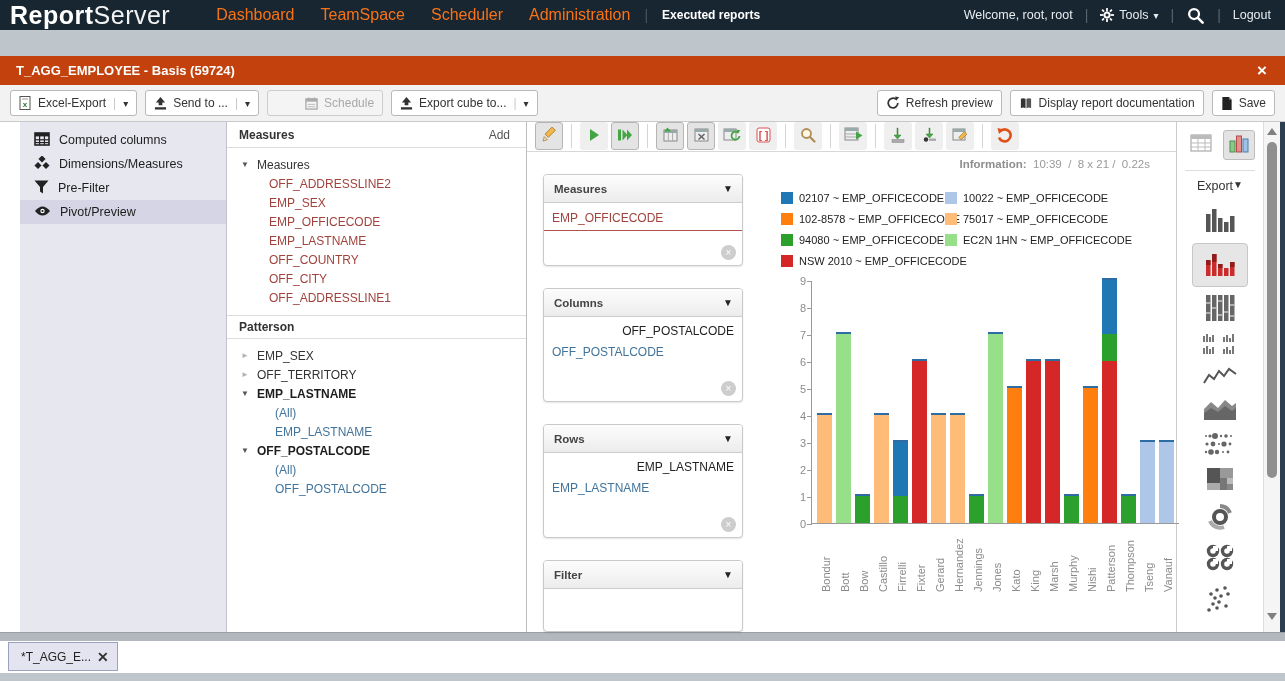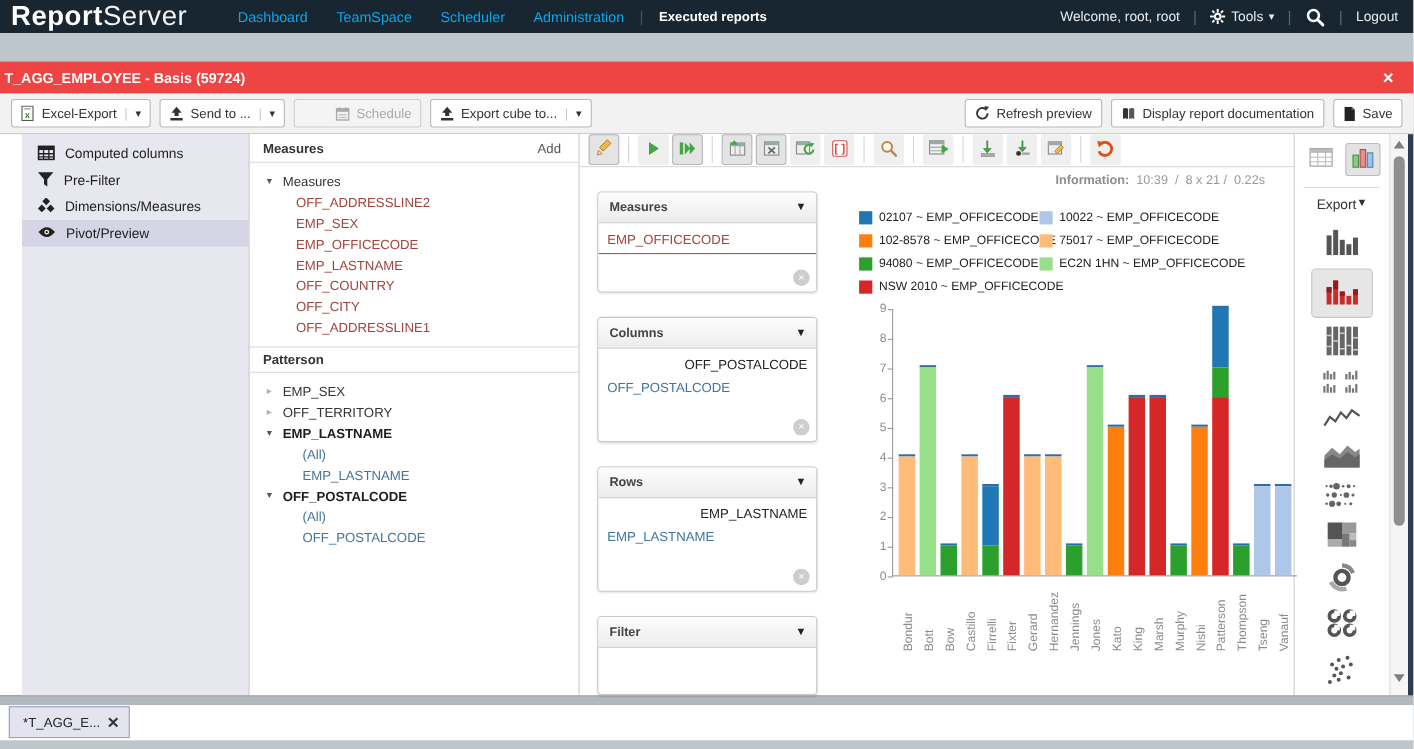--- a/index.html
+++ b/index.html
@@ -10,32 +10,32 @@
     -webkit-font-smoothing: antialiased;
   }
   .page { width:1285px; height:681px; position:relative; }
 
   
   .topbar { height:30px; background:#182631; display:flex; align-items:center; padding:0 14px 0 10px; }
   .logo { font-size:25px; color:#fff; letter-spacing:.5px; margin-right:46px; white-space:nowrap; }
   .logo .b { font-weight:700; }
   .logo .l { font-weight:300; opacity:.95; }
   .topnav { display:flex; align-items:center; gap:26px; }
-  .topnav .nav-item { color:#0ea5e9; font-size:13px; cursor:pointer; }
+  .topnav .nav-item { color:#f97316; font-size:16px; cursor:pointer; }
   .top-sep { color:#45555f; margin:0 14px; font-size:14px; }
   .active-section { color:#fff; font-size:12px; font-weight:700; }
   .top-right { margin-left:auto; display:flex; align-items:center; color:#e7ecef; font-size:12.5px; gap:8px; }
   .top-right .sep { color:#56666f; font-size:14px; margin:0 4px; }
   .tools { display:flex; align-items:center; gap:5px; cursor:pointer; }
   .chev { font-size:10px; color:#e7ecef; }
   .icon-svg { display:inline-block; vertical-align:middle; }
 
   
   .window { position:absolute; top:56px; left:0; width:1285px; }
-  .titlebar { height:29px; background:#ef4444; color:#fff; display:flex; align-items:center; padding:0 10px 0 4px; }
+  .titlebar { height:29px; background:#c2410c; color:#fff; display:flex; align-items:center; padding:0 10px 0 16px; }
   .titlebar .wtitle { font-size:13px; font-weight:700; }
   .titlebar .close { margin-left:auto; font-size:17px; font-weight:700; cursor:pointer; padding:0 8px; }
 
   .toolbar { height:37px; background:#f2f2f2; border-bottom:1px solid #c9c9c9; display:flex; align-items:center; padding:0 10px; gap:8px; }
   .tbtn { background:#fff; border:1px solid #b9b9b9; border-radius:3px; font-size:12px; color:#333; height:26px; display:flex; align-items:center; padding:0 8px; gap:6px; cursor:pointer; white-space:nowrap; }
   .tbtn .vline { color:#c9c9c9; margin:0 1px; }
   .tbtn.disabled { color:#a9a9a9; border-color:#cdcdcd; background:#f4f4f4; cursor:default;padding-left:37px; }
   .toolbar .spacer { flex:1; }
 
   
@@ -253,32 +253,32 @@
                 <rect x="1" y="1" width="14" height="12" fill="none" stroke="#222" stroke-width="1.6"></rect>
                 <rect x="1" y="1" width="14" height="3.4" fill="#222"></rect>
                 <line x1="5.6" y1="4" x2="5.6" y2="13" stroke="#222" stroke-width="1.2"></line>
                 <line x1="10.4" y1="4" x2="10.4" y2="13" stroke="#222" stroke-width="1.2"></line>
                 <line x1="1" y1="7.8" x2="15" y2="7.8" stroke="#222" stroke-width="1.2"></line>
                 <line x1="1" y1="10.6" x2="15" y2="10.6" stroke="#222" stroke-width="1.2"></line>
               </svg></span>
             <span>Computed columns</span>
           </div>
           <div class="side-item">
-            <span><svg width="15" height="14" viewBox="0 0 15 14">
-                <polygon points="0.5,0.5 14.5,0.5 9,7 9,13.5 6,11.5 6,7" fill="#222"></polygon>
-              </svg></span>
-            <span>Pre-Filter</span>
-          </div>
-          <div class="side-item">
             <span><svg width="16" height="14" viewBox="0 0 16 14">
                 <rect x="5.5" y="0.5" width="5" height="5" fill="#222" transform="rotate(45 8 3)"></rect>
                 <rect x="1.5" y="7" width="5" height="5" fill="#222" transform="rotate(45 4 9.5)"></rect>
                 <rect x="9.5" y="7" width="5" height="5" fill="#222" transform="rotate(45 12 9.5)"></rect>
               </svg></span>
             <span>Dimensions/Measures</span>
+          </div>
+          <div class="side-item">
+            <span><svg width="15" height="14" viewBox="0 0 15 14">
+                <polygon points="0.5,0.5 14.5,0.5 9,7 9,13.5 6,11.5 6,7" fill="#222"></polygon>
+              </svg></span>
+            <span>Pre-Filter</span>
           </div>
           <div class="side-item active">
             <span><svg width="17" height="12" viewBox="0 0 17 12">
                 <path d="M1 6 Q8.5 -3 16 6 Q8.5 15 1 6 z" fill="#222"></path>
                 <circle cx="8.5" cy="6" r="2.2" fill="#fff"></circle>
                 <circle cx="8.5" cy="6" r="1.1" fill="#222"></circle>
               </svg></span>
             <span>Pivot/Preview</span>
           </div>
         </aside>

